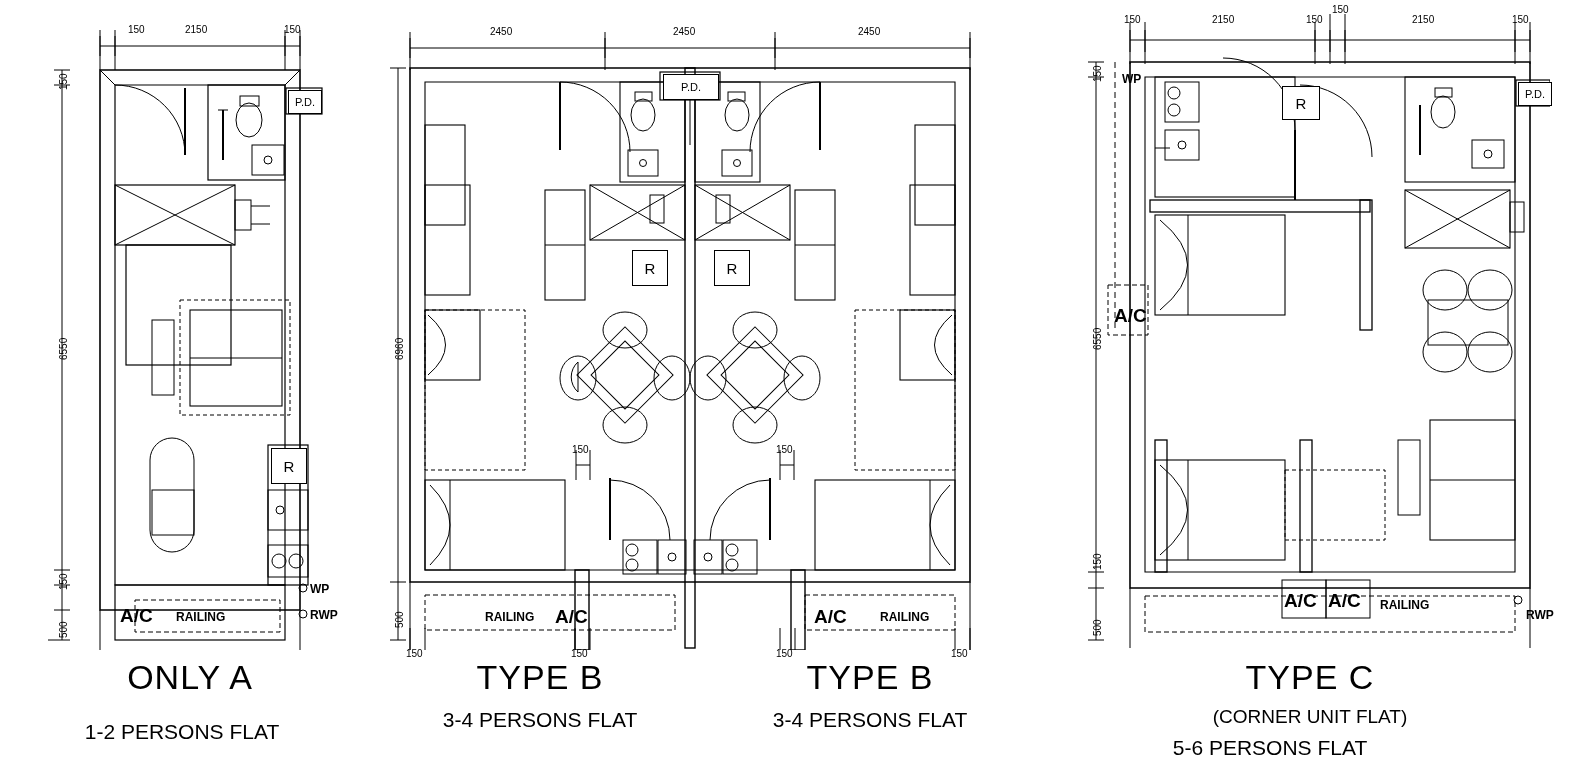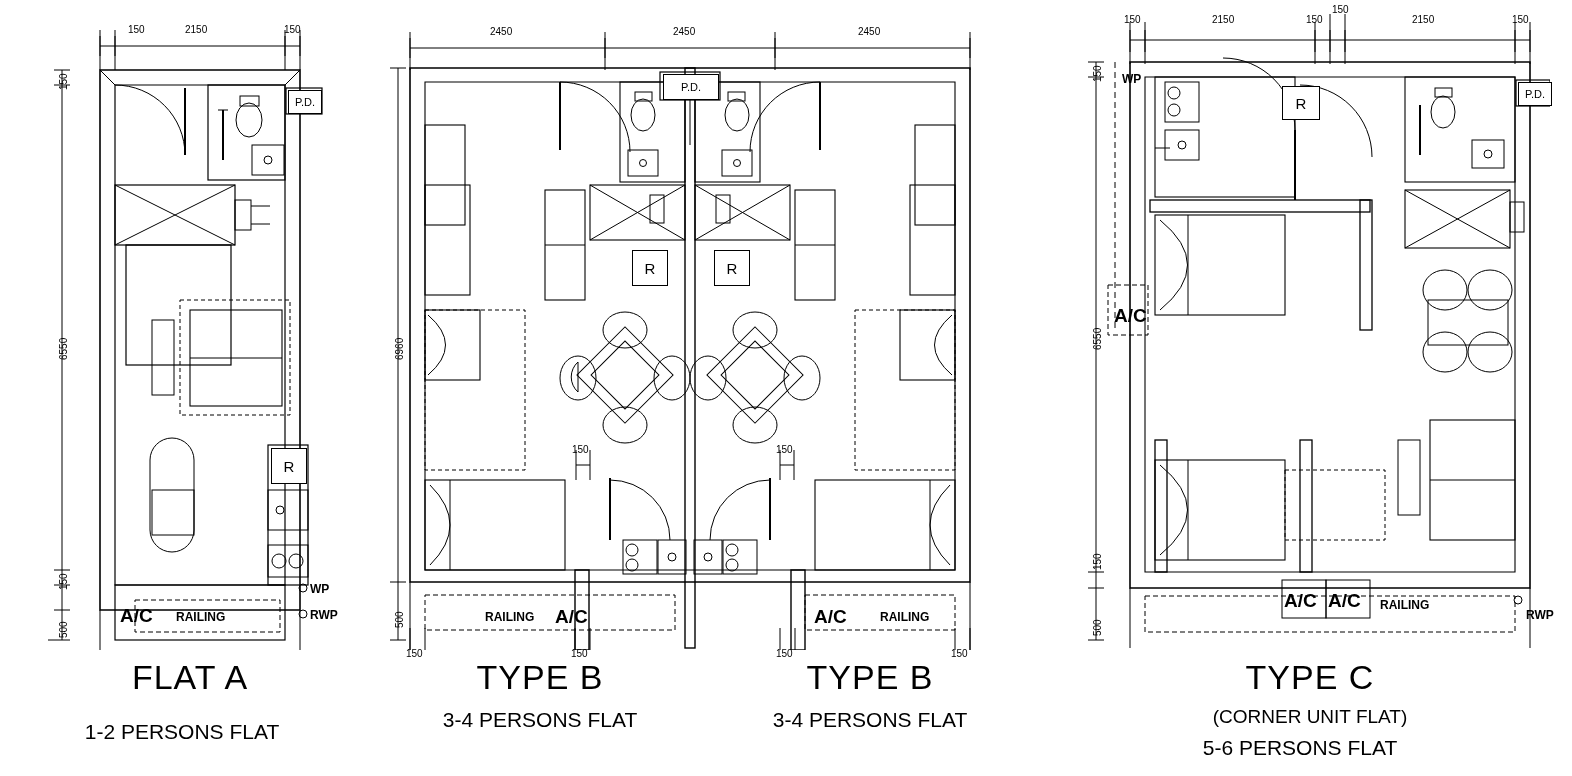--- a/index.html
+++ b/index.html
@@ -113,21 +113,21 @@
     <div class="dimv" style="left:18px;top:628px;">500</div>
 
     <div class="tagsm" style="left:248px;top:80px;width:32px;height:22px;">P.D.</div>
     <div class="tagbox" style="left:231px;top:438px;width:34px;height:34px;">R</div>
     <div class="tag" style="left:80px;top:595px;font-size:19px;">A/C</div>
     <div class="tag" style="left:136px;top:600px;font-size:12px;">RAILING</div>
     <div class="tag" style="left:270px;top:572px;font-size:12px;">WP</div>
     <div class="tag" style="left:270px;top:598px;font-size:12px;">RWP</div>
   </div>
 
-  <div class="lbl title" style="left:40px;top:658px;width:300px;">FLAT A</div>
+  <div class="lbl title" style="left:40px;top:658px;width:300px;">ONLY A</div>
   <div class="lbl sub" style="left:32px;top:720px;width:300px;">1-2 PERSONS FLAT</div>
 
   <div class="plan" style="left:380px;top:10px;width:620px;height:640px;">
     <svg width="620" height="640" viewBox="0 0 620 640">
       <g stroke="#000" fill="none" stroke-width="1">
 
         <line x1="30" y1="38" x2="590" y2="38"></line>
         <line x1="30" y1="28" x2="30" y2="48"></line>
         <line x1="225" y1="28" x2="225" y2="48"></line>
         <line x1="395" y1="28" x2="395" y2="48"></line>
@@ -398,15 +398,15 @@
     <div class="tag" style="left:54px;top:305px;font-size:19px;">A/C</div>
     <div class="tag" style="left:224px;top:590px;font-size:19px;">A/C</div>
     <div class="tag" style="left:268px;top:590px;font-size:19px;">A/C</div>
     <div class="tag" style="left:320px;top:598px;font-size:12px;">RAILING</div>
     <div class="tag" style="left:62px;top:72px;font-size:12px;">WP</div>
     <div class="tag" style="left:466px;top:608px;font-size:12px;">RWP</div>
   </div>
 
   <div class="lbl title" style="left:1110px;top:658px;width:400px;">TYPE C</div>
   <div class="lbl sub2" style="left:1110px;top:706px;width:400px;">(CORNER UNIT FLAT)</div>
-  <div class="lbl sub" style="left:1100px;top:736px;width:400px;">5-6 PERSONS FLAT</div>
+  <div class="lbl sub" style="left:1070px;top:736px;width:400px;">5-6 PERSONS FLAT</div>
 
 </div>
 
 </body></html>

